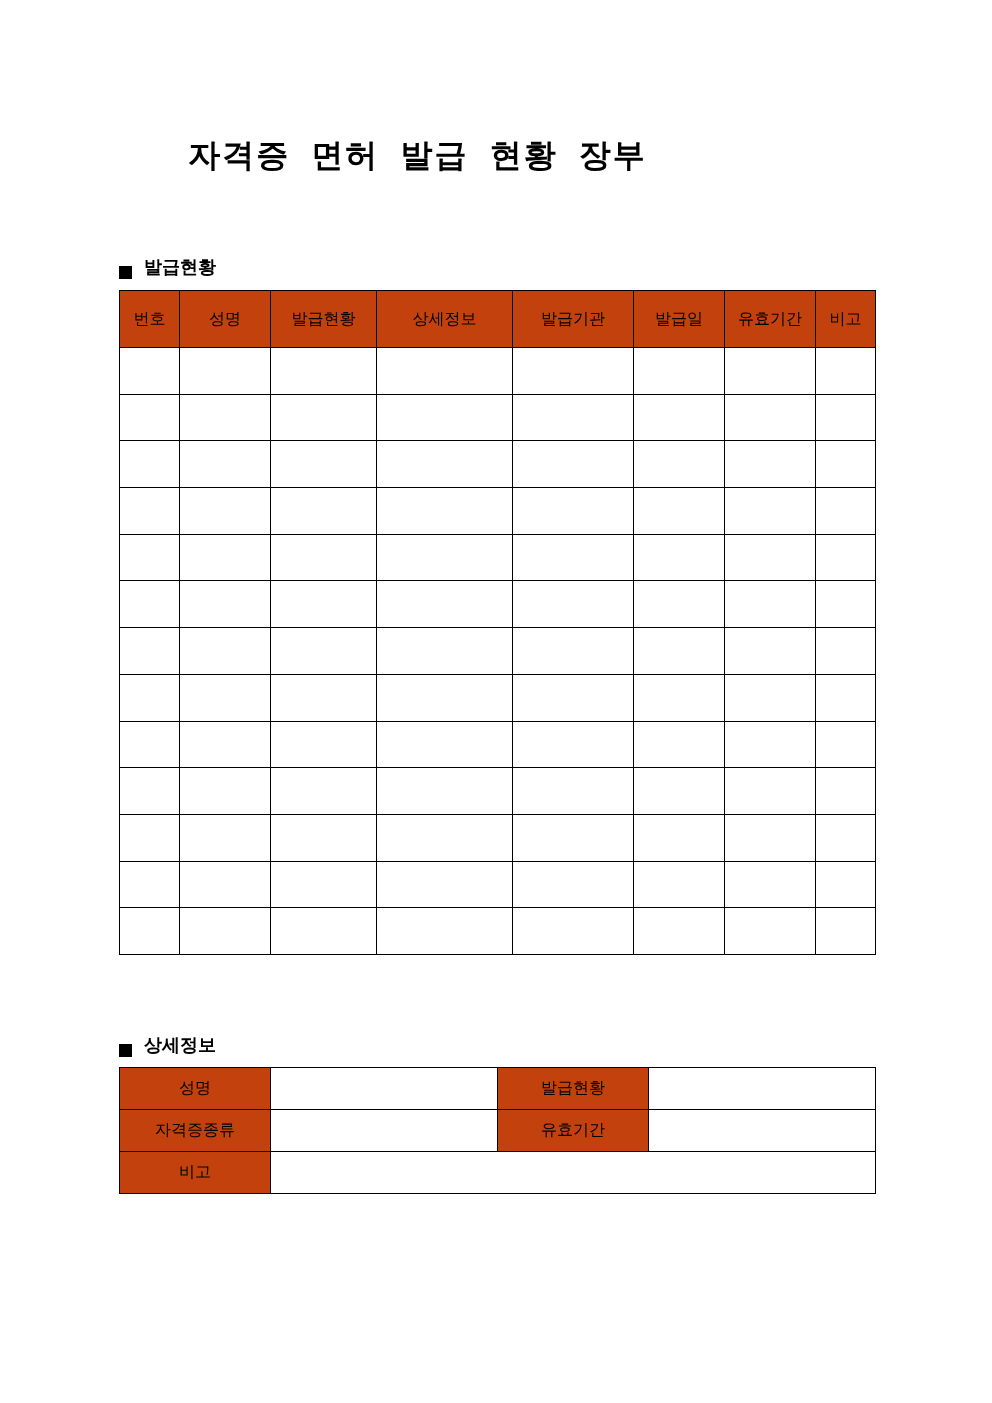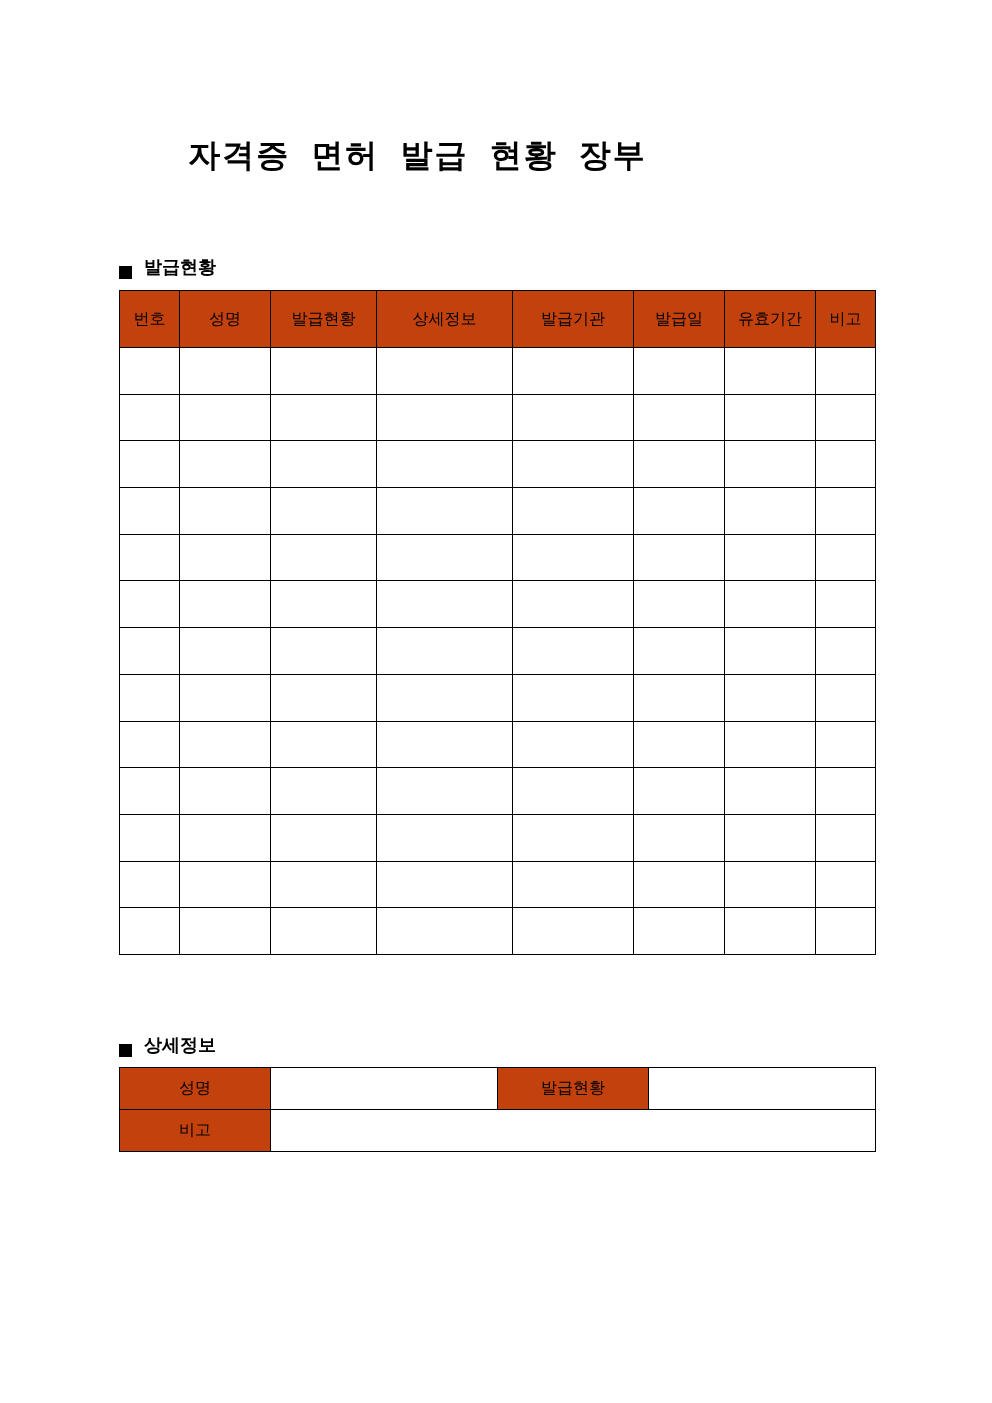--- a/index.html
+++ b/index.html
@@ -196,17 +196,23 @@
       <col style="width:227px">
   </colgroup>
   <tbody>
       <tr>
     <td class="hdr">성명</td>
     <td></td>
     <td class="hdr">발급현황</td>
     <td></td>
   </tr>
   <tr>
+    <td class="hdr">자격증종류</td>
+    <td></td>
+    <td class="hdr">유효기간</td>
+    <td></td>
+  </tr>
+  <tr>
     <td class="hdr">비고</td>
     <td colspan="3"></td>
   </tr>
 </tbody>
   </table>
 
 </body></html>

